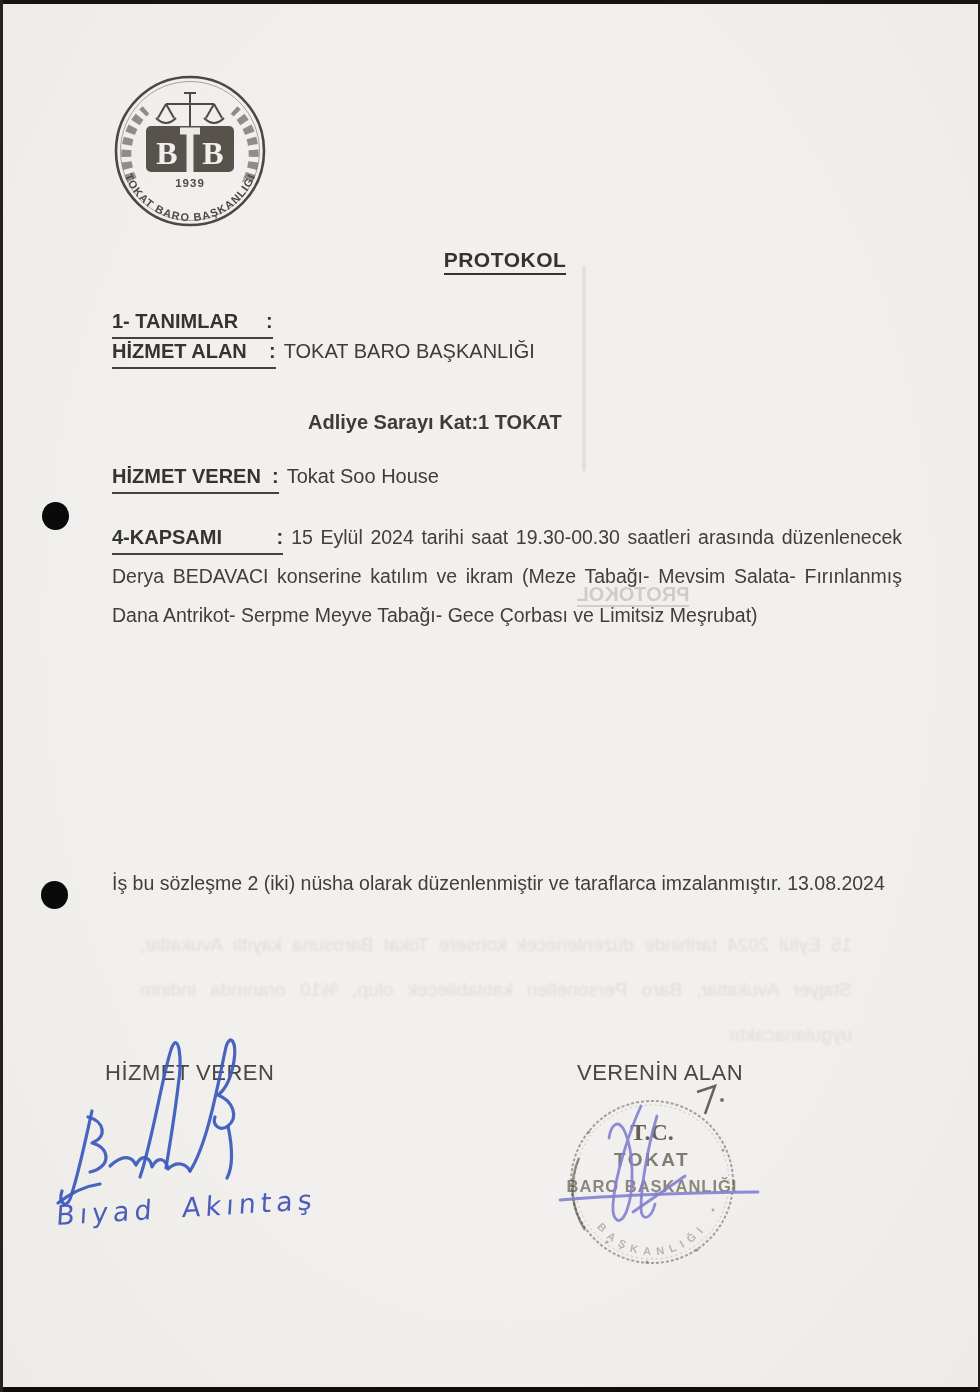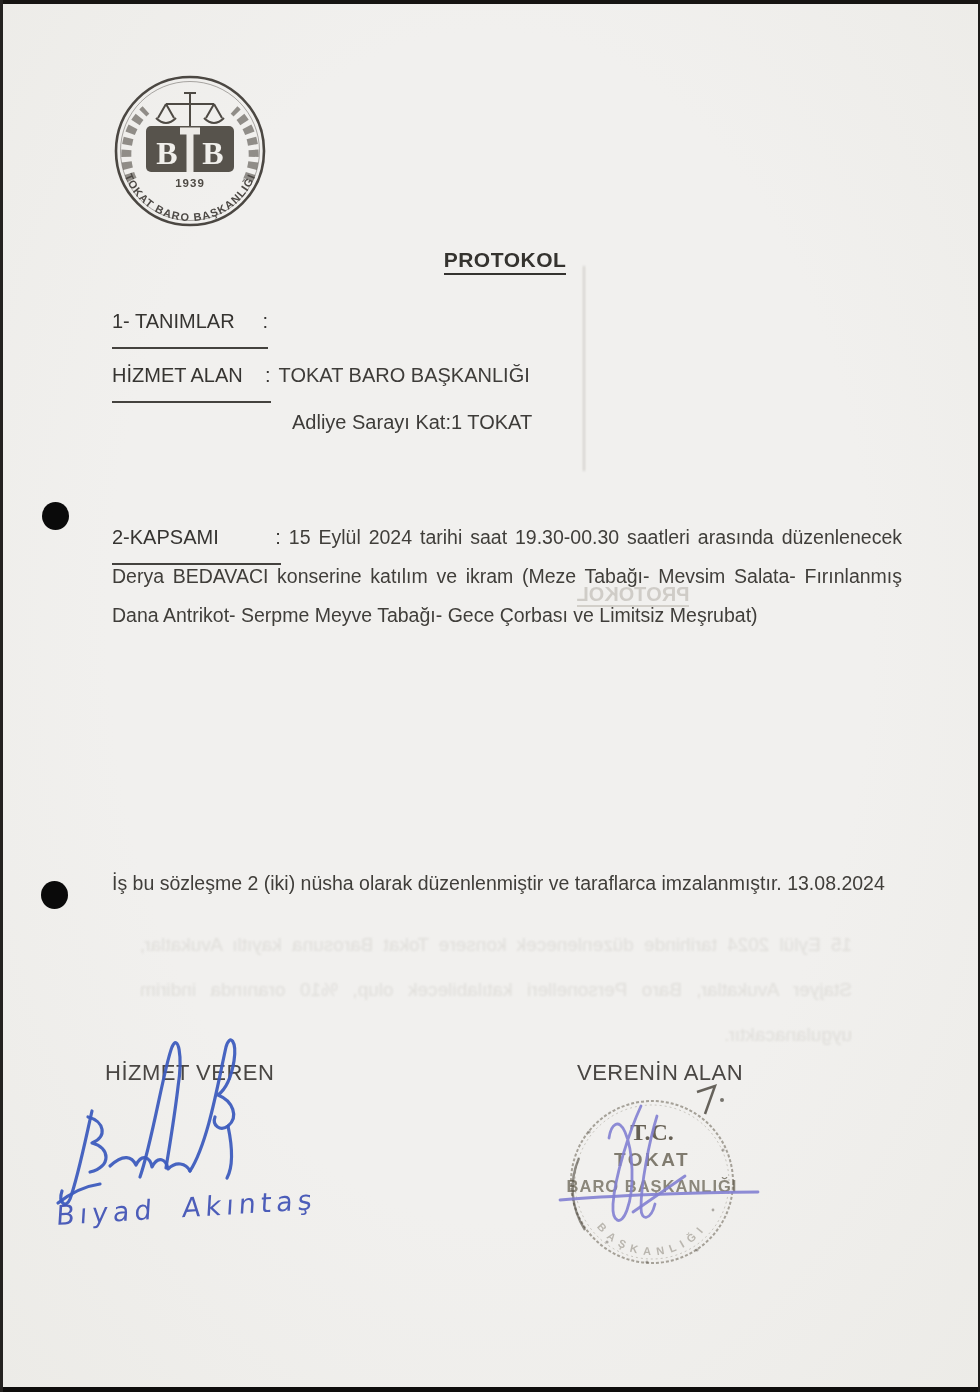--- a/index.html
+++ b/index.html
@@ -15,21 +15,21 @@
   .edge.bottom{left:0;top:1387px;width:980px;height:5px;background:#0e0d0c;}
   .edge.left{left:0;top:0;width:3px;height:1392px;background:#242220;}
   .edge.right{left:978px;top:0;width:2px;height:1392px;background:#1b1a18;}
   .punch{position:absolute;width:27px;height:28px;border-radius:50%;background:#0a0a0a;}
   .crease{position:absolute;left:583px;top:266px;width:2px;height:205px;background:rgba(150,143,130,.30);filter:blur(1px);}
 
   
   .abs{position:absolute;}
   .title{left:360px;top:248px;width:290px;text-align:center;font-size:21px;font-weight:bold;color:#35332f;letter-spacing:.5px;}
   .title span{border-bottom:2.5px solid #35332f;padding-bottom:2px;}
-  .h{font-weight:normal;color:#363431;white-space:pre;border-bottom:2px solid #44423e;padding-bottom:15px;}
+  .h{font-weight:bold;color:#363431;white-space:pre;border-bottom:2px solid #44423e;padding-bottom:5px;}
   .row{font-size:20px;}
   .val{margin-left:8px;color:#3e3c39;}
   .para{width:790px;text-align:justify;font-size:19.5px;line-height:39px;color:#403e3a;}
   .para .h{font-size:20px;}
   .para .body{margin-left:8px;}
   .siglabel{font-size:22px;color:#494643;letter-spacing:.5px;}
 
   
   .handname{
     position:absolute;left:56px;top:1192px;
@@ -97,31 +97,34 @@
   </svg>
 
   <div class="abs title">
     <span>PROTOKOL</span>
   </div>
 
   <div class="abs row" style="left:112px;top:310px;">
     <span class="h">1- TANIMLAR     :</span>
   </div>
 
-  <div class="abs row" style="left:112px;top:364px;text-align:right;">
+  <div class="abs row" style="left:112px;top:340px;text-align:right;">
     <span class="h">HİZMET ALAN    :</span><span class="val">TOKAT BARO BAŞKANLIĞI</span>
   </div>
 
-  <div class="abs row" style="left:292px;top:411px;">
+  <div class="abs row" style="left:308px;top:411px;font-weight:bold;">
     <span>Adliye Sarayı Kat:1 TOKAT</span>
   </div>
 
+  <div class="abs row" style="left:112px;top:465px;">
+    <span class="h">HİZMET VEREN  :</span><span class="val">Tokat Soo House</span>
+  </div>
 
   <div class="abs para" style="left:112px;top:518px;">
-    <span class="h">2-KAPSAMI       :</span><span class="body">15 Eylül 2024 tarihi saat 19.30-00.30 saatleri arasında düzenlenecek Derya BEDAVACI konserine katılım ve ikram  (Meze Tabağı- Mevsim Salata- Fırınlanmış Dana Antrikot- Serpme Meyve Tabağı- Gece Çorbası ve Limitsiz Meşrubat)</span>
+    <span class="h">4-KAPSAMI       :</span><span class="body">15 Eylül 2024 tarihi saat 19.30-00.30 saatleri arasında düzenlenecek Derya BEDAVACI konserine katılım ve ikram  (Meze Tabağı- Mevsim Salata- Fırınlanmış Dana Antrikot- Serpme Meyve Tabağı- Gece Çorbası ve Limitsiz Meşrubat)</span>
   </div>
 
 
 
   <div class="abs para" style="left:112px;top:864px;">
     <span>İş bu sözleşme 2 (iki) nüsha olarak düzenlenmiştir ve taraflarca imzalanmıştır. 13.08.2024</span>
   </div>
 
   <div class="ghost-title">
     <span>PROTOKOL</span>

